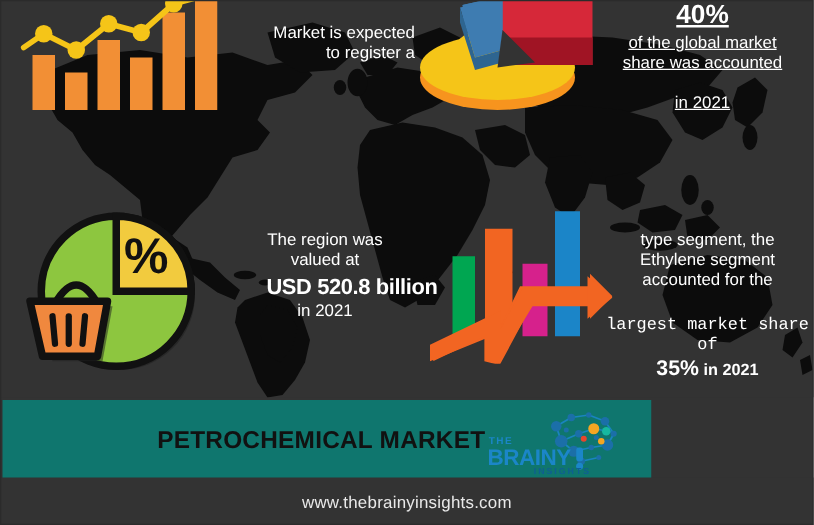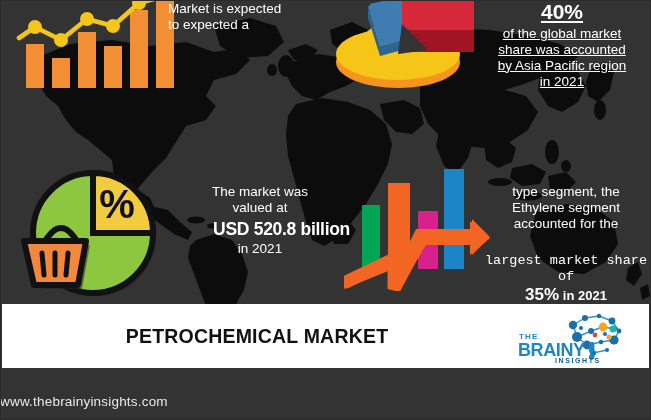--- a/index.html
+++ b/index.html
@@ -36,22 +36,22 @@
   #chart-bars-line{left:14px;top:-4px;width:160px;height:92px;}
   
   #chart-pie3d{left:332px;top:-6px;width:146px;height:104px;}
   
   #chart-pie-basket{left:16px;top:163px;width:160px;height:142px;}
   
   #chart-bars-arrow{left:344px;top:163px;width:146px;height:128px;}
 
   
   #text-cagr{
-    left:168px; top:1px; width:164px;
-    text-align:left; font-size:13.5px;
+    left:168px; top:18px; width:164px;
+    text-align:right; font-size:13.5px;
   }
   #text-cagr .big{
     display:block;font-size:17.5px;font-weight:700;margin-top:4px;letter-spacing:-.2px;
   }
   #text-apac{
     left:476px; top:0px; width:172px;
     text-align:center; font-size:13.5px;text-decoration:underline;
   }
   #text-apac .big{
     display:block;font-size:21px;font-weight:700;margin-bottom:1px;
@@ -71,23 +71,23 @@
     font-size:17px;font-weight:700;
   }
   #text-ethylene .sub{
     font-size:13px;font-weight:700;
   }
   #text-ethylene .wide{display:block;margin-top:21px;font-family:Liberation Mono, monospace;}
 
   
   #title-band{
     position:absolute;
-    left:2px; top:304px;
-    width:647px; height:64px;
-    background:#ffffff;
+    left:2px; top:320px;
+    width:519px; height:64px;
+    background:#0f766e;
     box-sizing:border-box;
   }
   #page-title{
     position:absolute;
     left:0; top:0;
     width:510px; height:64px;
     display:flex;align-items:center;justify-content:center;
     color:#111111;
     font-size:19.5px;
     font-weight:700;
@@ -99,21 +99,21 @@
     width:120px; height:56px;margin-left:40px;
   }
   #brand-logo svg{display:block;}
 
   
   #footer-band{
     position:absolute;
     left:0; top:382px;
     width:651px; height:38px;
     background:#333333;
-    display:flex;align-items:center;justify-content:flex-start;
+    display:flex;align-items:center;justify-content:center;
   }
   #footer-url{
     color:#e9e9e9;
     font-size:13.5px;
     letter-spacing:.2px;
   }
   
   #frame{
     position:absolute;left:0;top:0;width:651px;height:420px;
     box-sizing:border-box;
@@ -288,33 +288,33 @@
       <g>
         <path d="M0,114 L44,92 L44,124 L72,66 L128,66 L128,56 L146,74 L128,92 L128,82 L82,82 L54,128 L54,104 L0,126 Z" fill="#F26522"></path>
         <polyline points="0,120 50,96 50,126 78,74 132,74" fill="none" stroke="#F26522" stroke-width="13" stroke-linejoin="miter" stroke-linecap="butt"></polyline>
         <polygon points="126,58 146,75 126,92" fill="#F26522"></polygon>
       </g>
     </svg>
   </div>
 
   <div class="txt" id="text-cagr">
     <span class="lite">Market is expected</span><br>
-    <span class="lite">to expected a</span>
+    <span class="lite">to register a</span>
   </div>
 
   <div class="txt" id="text-apac">
     <span class="big">40%</span>
     <span class="lite">of the global market</span><br>
     <span class="lite">share was accounted</span><br>
-    <span class="lite">by Asia Pacific region</span><br>
+    <br>
     <span class="lite">in 2021</span>
   </div>
 
   <div class="txt" id="text-value">
-    <span class="lite">The market was</span><br>
+    <span class="lite">The region was</span><br>
     <span class="lite">valued at</span>
     <span class="big">USD 520.8 billion</span>
     <span class="lite">in 2021</span>
   </div>
 
   <div class="txt" id="text-ethylene">
     <br>
     <span class="lite">type segment, the</span><br>
     <span class="lite">Ethylene segment</span><br>
     <span class="lite">accounted for the</span>

